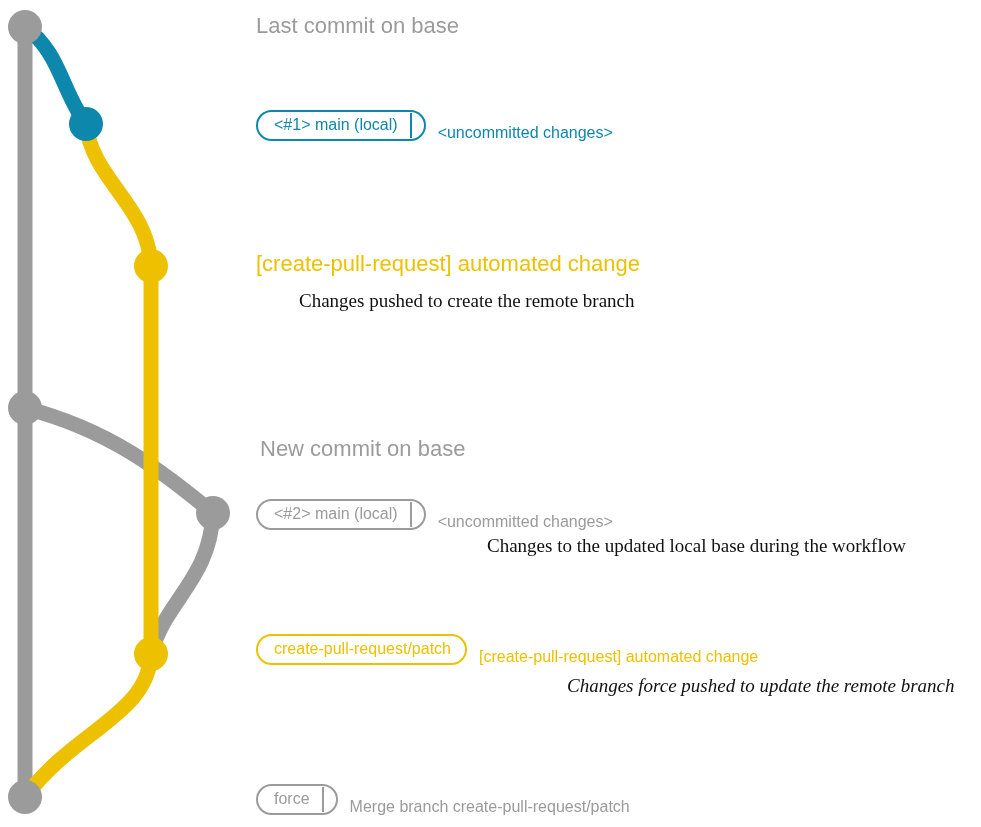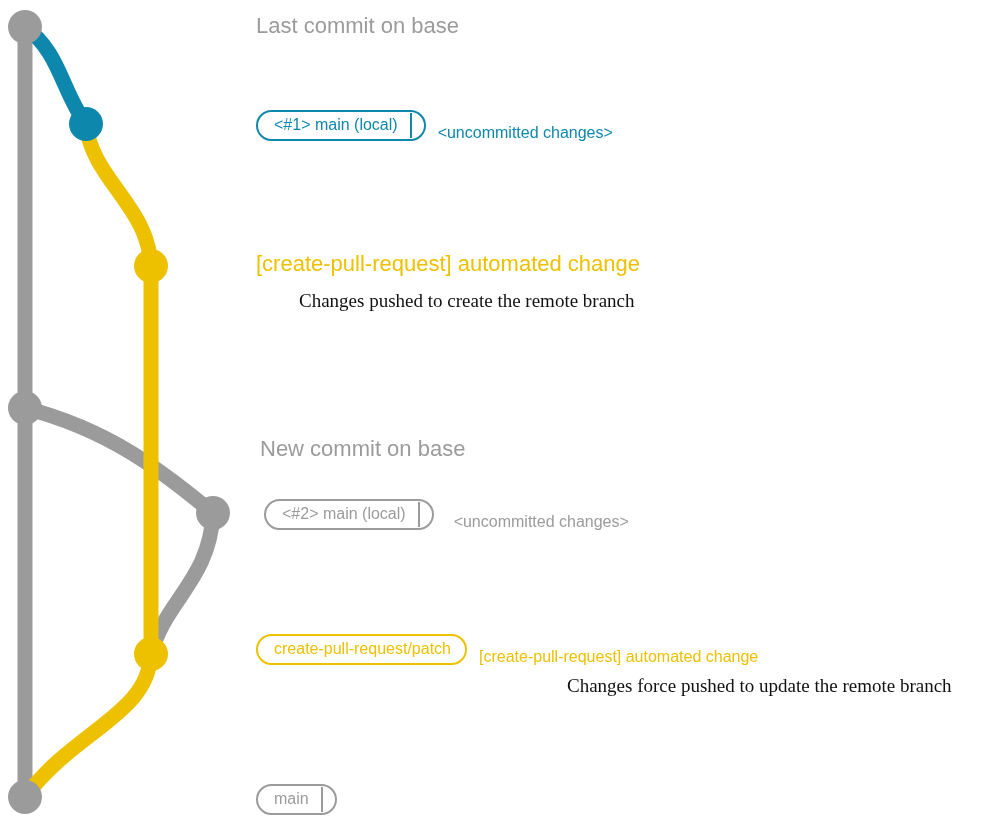--- a/index.html
+++ b/index.html
@@ -126,28 +126,30 @@
 
   <div class="row" style="left:256px; top:253px;">
     <span class="plain-label yellow">[create-pull-request] automated change</span>
   </div>
   <div class="desc" style="left:271px; top:291px;margin-left:28px;">Changes pushed to create the remote branch</div>
 
   <div class="row" style="left:260px; top:398px;margin-top:40px;">
     <span class="plain-label gray">New commit on base</span>
   </div>
 
-  <div class="row" style="left:264px; top:499px;gap:8px;">
+  <div class="row" style="left:256px; top:499px;">
     <span class="pill has-divider">&lt;#2&gt; main (local)</span>
     <span class="subject gray">&lt;uncommitted changes&gt;</span>
   </div>
+  <div class="desc" style="left:487px; top:536px;">Changes to the updated local base during the workflow</div>
 
   <div class="row" style="left:256px; top:634px;">
     <span class="pill yellow">create-pull-request/patch</span>
     <span class="subject yellow">[create-pull-request] automated change</span>
   </div>
-  <div class="desc" style="left:567px; top:676px;">Changes force pushed to update the remote branch</div>
+  <div class="desc" style="left:567px; top:676px;font-style:italic;">Changes force pushed to update the remote branch</div>
 
   <div class="row" style="left:256px; top:784px;">
-    <span class="pill has-divider">main</span>
+    <span class="pill has-divider">force</span>
+    <span class="subject gray">Merge branch create-pull-request/patch</span>
   </div>
 
 </div>
 
 </body></html>

